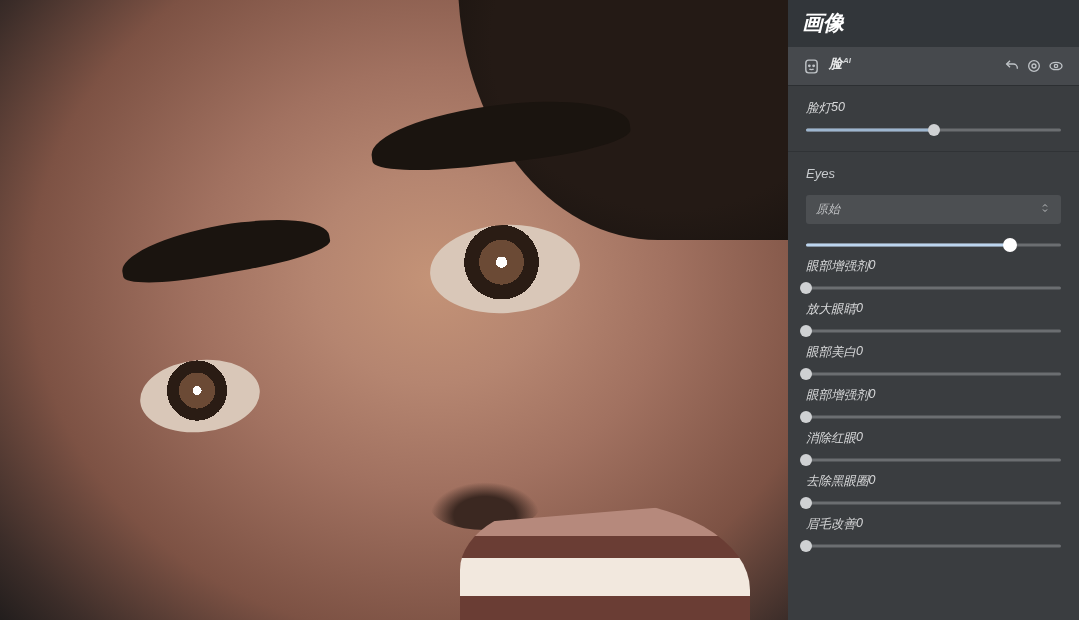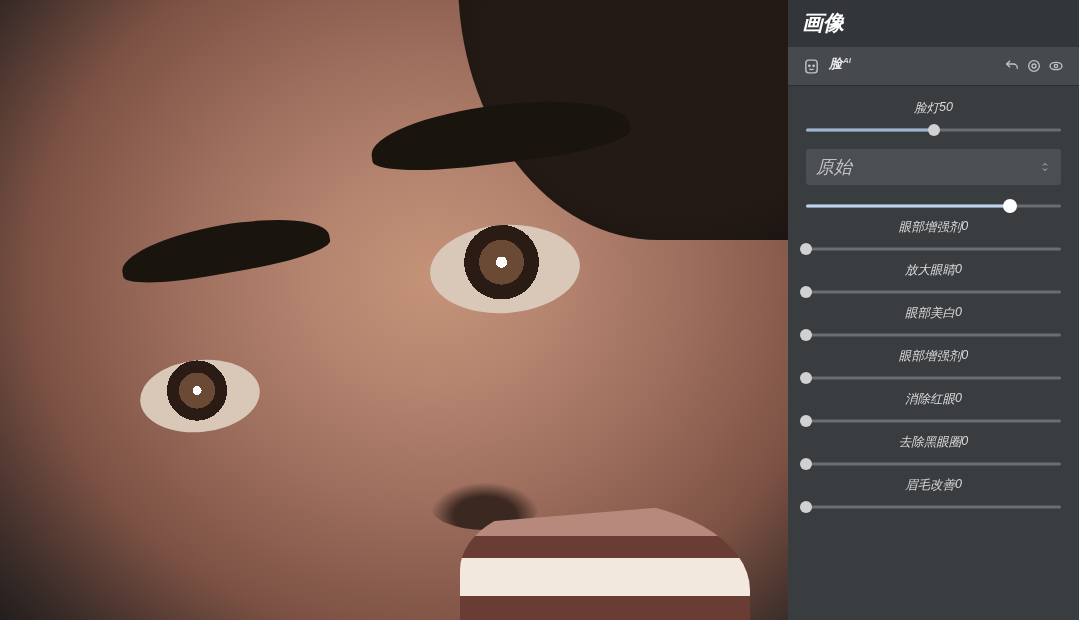--- a/index.html
+++ b/index.html
@@ -58,36 +58,36 @@
 .tool-header .spacer { flex:1; }
 .icon-btn { width:22px; height:22px; display:flex; align-items:center; justify-content:center; color:#bfc3c7; cursor:pointer; }
 .icon-btn svg { width:16px; height:16px; }
 .face-icon svg{ width:17px; height:17px; }
 .tool-label { font-weight:600; color:#e8e9ea; font-size:13px; }
 .tool-label sup { font-size:8px; font-weight:700; color:#cfd1d3; margin-left:1px; }
 .panel-body { flex:1; overflow-y:auto; padding: 14px 0 14px; }
 .panel-body::-webkit-scrollbar{width:8px}
 .panel-body::-webkit-scrollbar-thumb{background:#555b60;border-radius:4px}
 .slot { padding: 0 18px 6px; }
-.slot-head { display:flex; justify-content:center; color:#d8d9da; font-size:12.5px; font-weight:500; margin-bottom:6px;}
+.slot-head { display:flex; justify-content:flex-start; color:#d8d9da; font-size:12.5px; font-weight:500; margin-bottom:6px;}
 .slot-head.active { color:#fff; font-weight:700; }
 .track { position:relative; height:14px; }
 .rail { position:absolute; left:0; right:0; top:50%; height:3px; background:#6b6e71; border-radius:2px; transform:translateY(-50%); }
 .fill { position:absolute; left:0; top:50%; height:3px; background:#9db6cf; border-radius:2px; transform:translateY(-50%); }
 .fill.active { background:#bcd5ef; }
 .thumb { position:absolute; top:50%; width:12px; height:12px; background:#cfd1d3; border-radius:50%; transform:translate(-50%,-50%); }
 .thumb.active { background:#fff; width:14px; height:14px; }
 .section-title { padding: 14px 18px 8px; color:#c8cbce; font-size:13px; font-weight:500; border-top:1px solid #303336; margin-top:8px;}
 .select {
   margin: 6px 18px 14px;
   background:#4c4f52;
   border-radius:3px;
   padding:6px 10px;
   display:flex; justify-content:space-between; align-items:center;
-  color:#bfc1c3; font-size:18px; cursor:pointer;
+  color:#bfc1c3; font-size:12px; cursor:pointer;
 }
 .select svg{width:12px;height:12px;}
 </style>
 </head>
 <body>
 
 <div class="canvas">
   <div class="hair"></div>
   <div class="brow l"></div>
   <div class="brow r"></div>
@@ -141,20 +141,21 @@
       <span>50</span>
     </div>
     <div class="track">
       <div class="rail"></div>
       <div class="fill" style="width:50%"></div>
       <div class="thumb" style="left:50%"></div>
     </div>
   </div>
       </div>
 
+    <div class="section-title">Eyes</div>
 
     <div class="select">
       <span>原始</span>
       <span>
         <svg viewBox="0 0 24 24" fill="none" stroke="currentColor" stroke-width="2">
             <path d="M8 9l4-4 4 4"></path>
             <path d="M8 15l4 4 4-4"></path>
           </svg>
       </span>
     </div>

